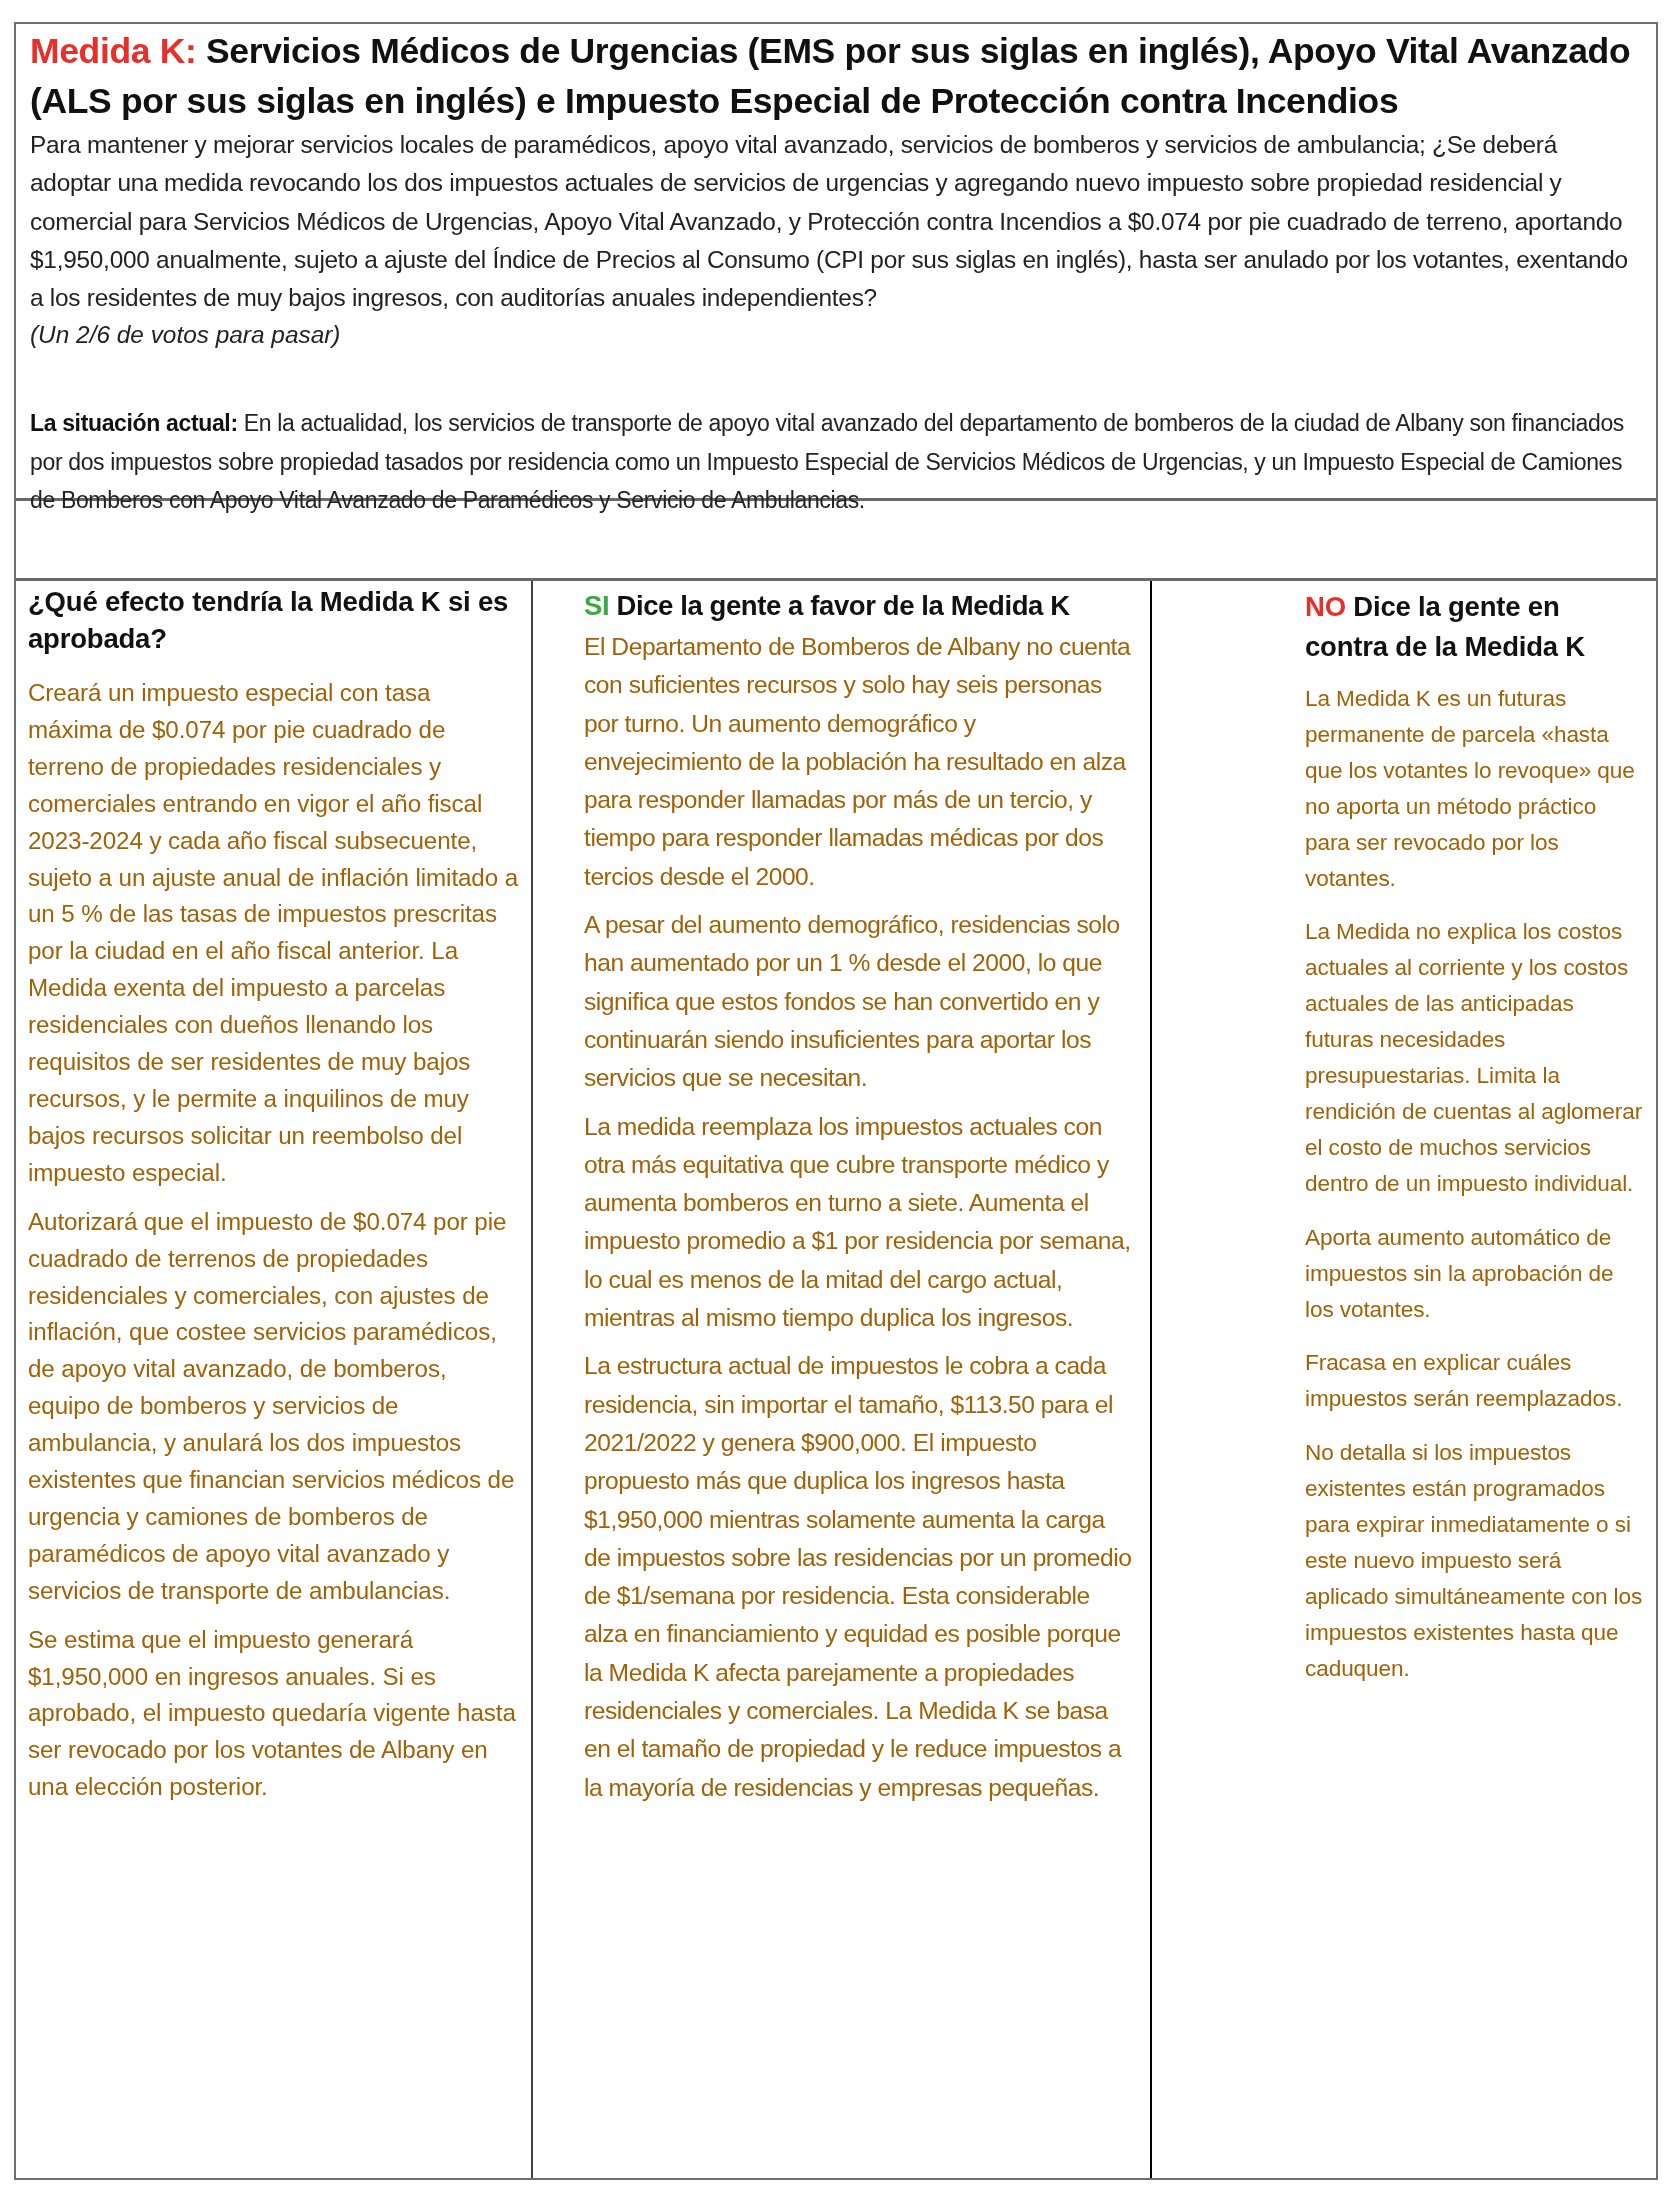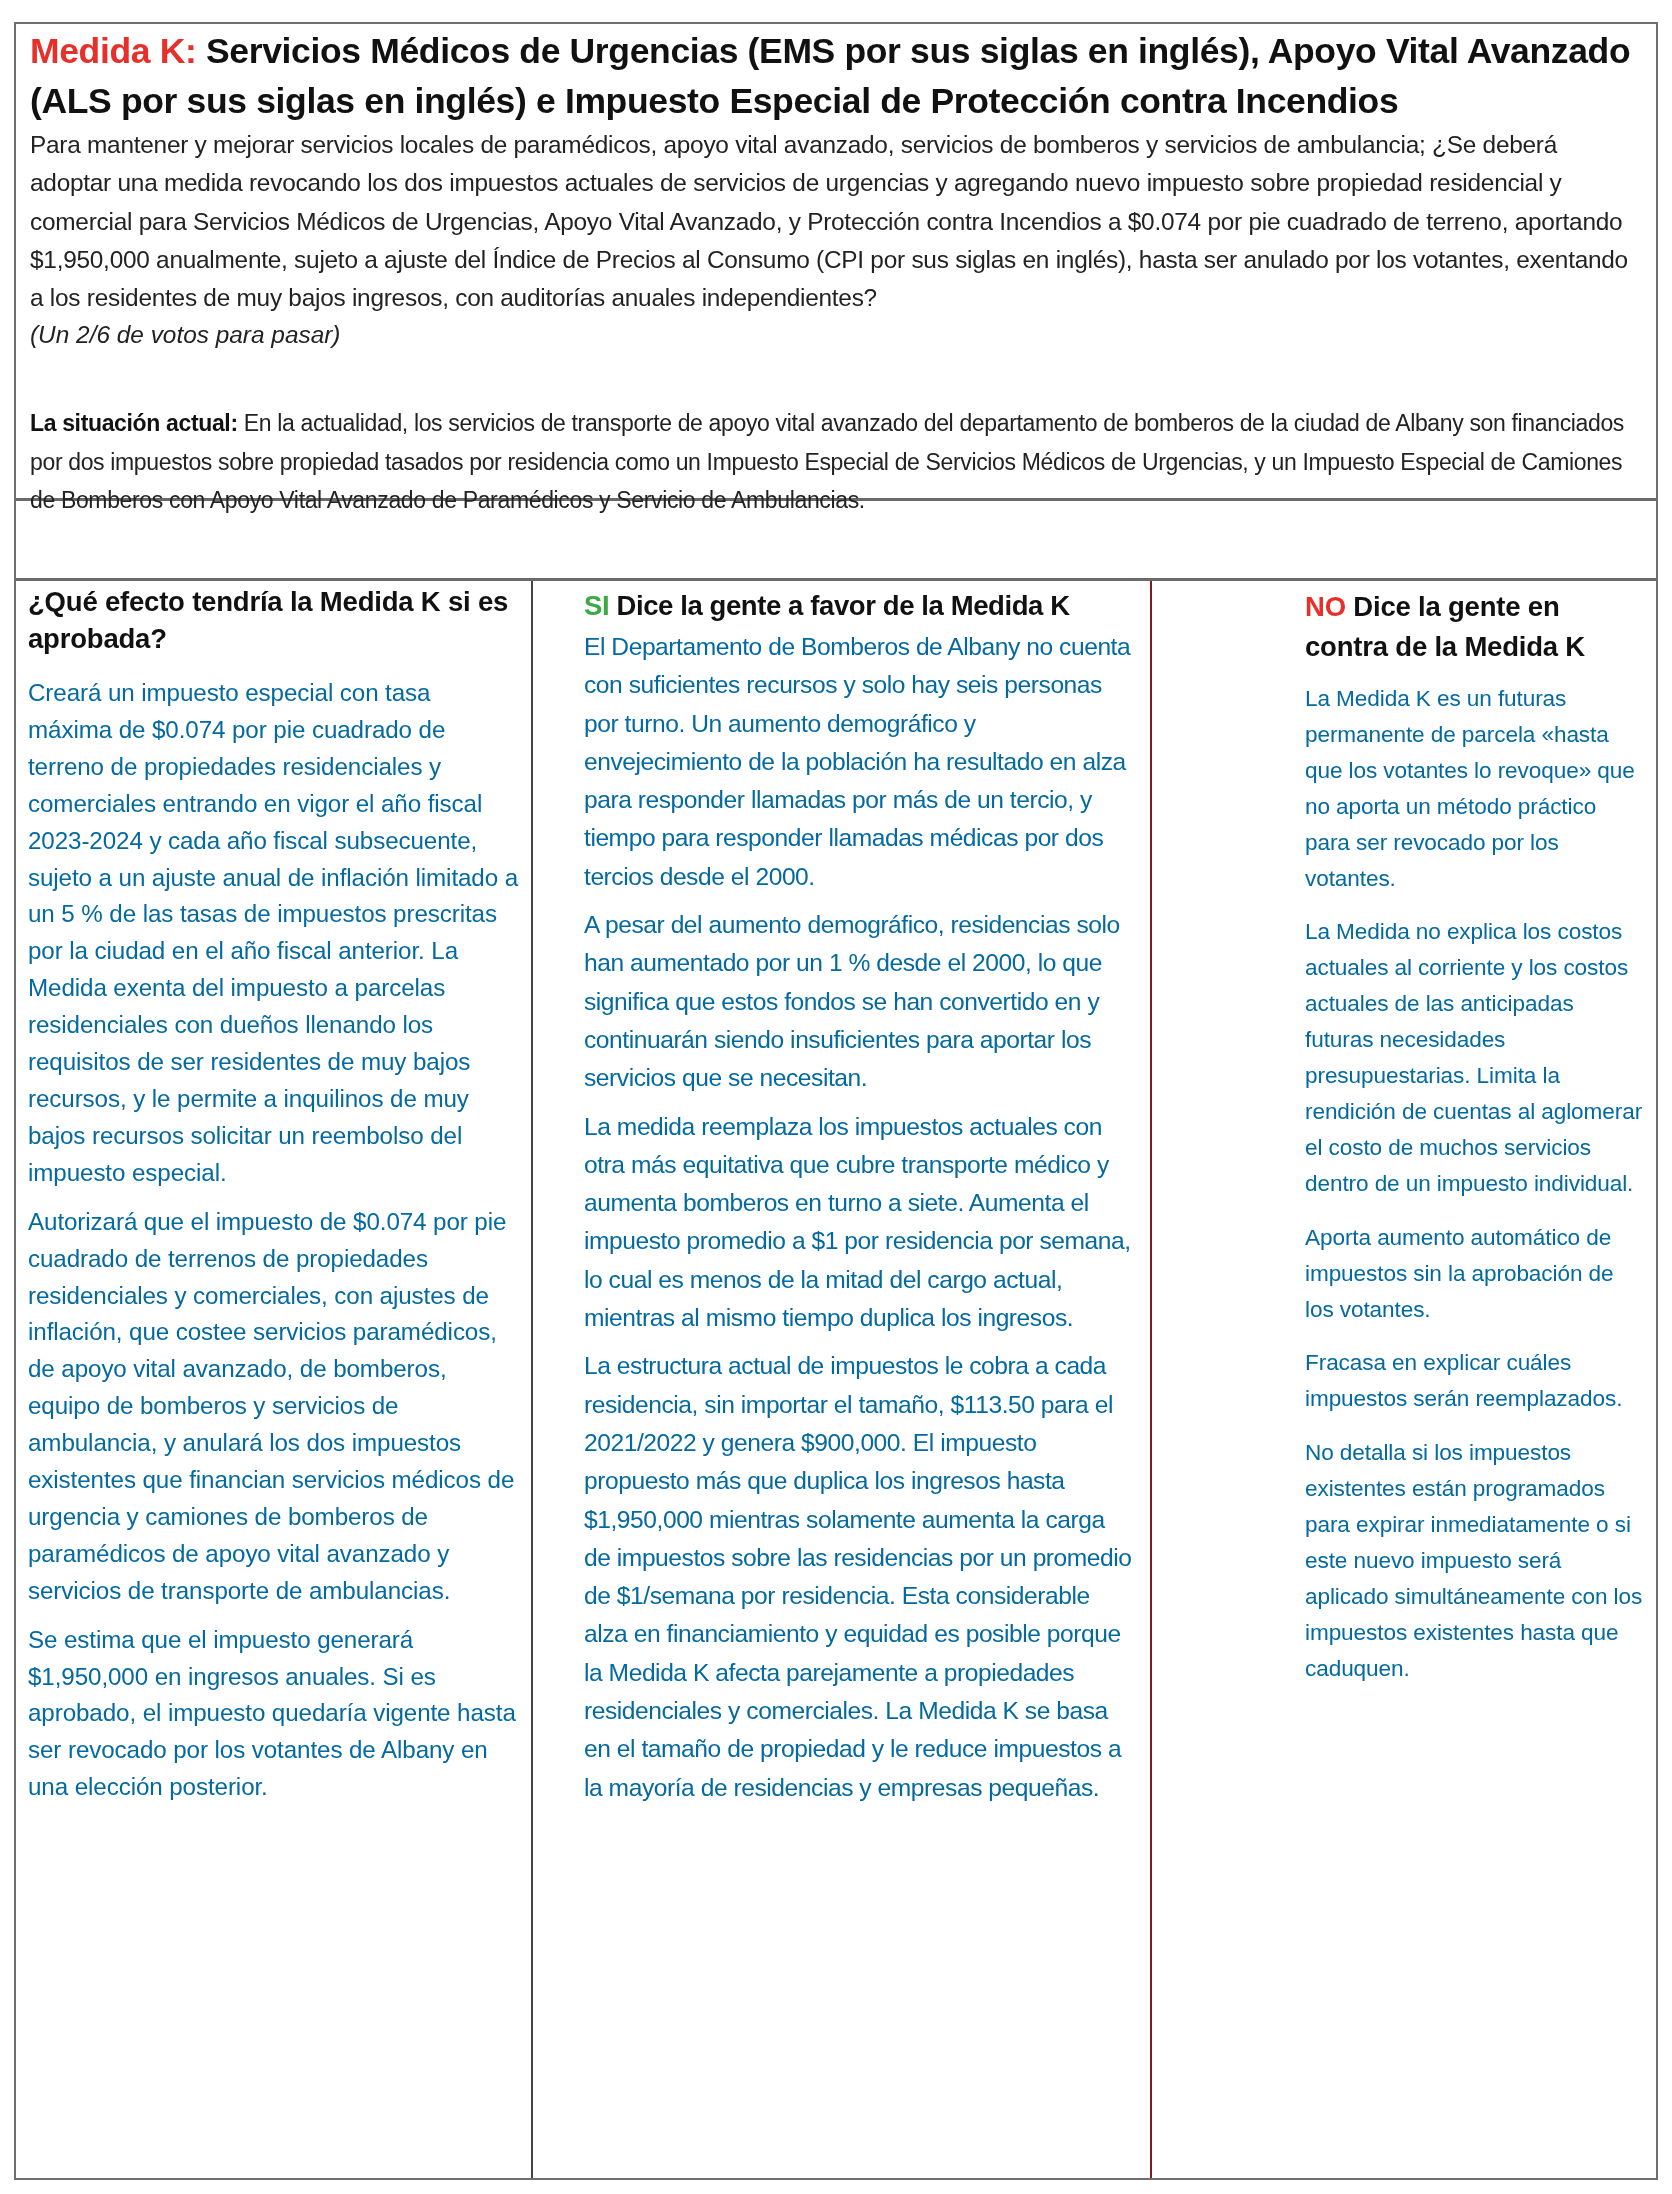--- a/index.html
+++ b/index.html
@@ -16,31 +16,31 @@
   .votes { font-size: 24.4px; line-height: 36px; font-style: italic; color: #222; margin: 0; }
 
   .sec-current { position: absolute; left: 0; top: 374px; width: 100%; height: 183px; box-sizing: border-box;
                  border-bottom: 3px solid #6a6a6a; padding: 6px 14px 0 14px; }
   .current { font-size: 23px; line-height: 38.6px; color: #222; margin: 0; letter-spacing: -0.35px; }
   .current b { color: #111; }
 
   .cols { position: absolute; left: 0; top: 557px; width: 100%; height: 1597px; }
   .col { position: absolute; top: 0; height: 100%; box-sizing: border-box; }
   .col1 { left: 0; width: 517px; border-right: 2px solid #444; padding: 2px 10px 0 12px; }
-  .col2 { left: 556px; width: 580px; border-right: 2px solid #7f1d1d; padding: 6px 14px 0 12px; }
+  .col2 { left: 556px; width: 580px; border-right: 2px solid #000000; padding: 6px 14px 0 12px; }
   .col3 { left: 1275px; width: 365px; padding: 6px 12px 0 14px; }
 
   .h { font-weight: bold; color: #111; margin: 0; }
   .col1 .h { font-size: 27.5px; line-height: 37px; margin-bottom: 18px; letter-spacing: -0.2px; }
   .col2 .h { font-size: 27.5px; line-height: 37px; margin-bottom: 4px; letter-spacing: -0.4px; }
   .col3 .h { font-size: 27.5px; line-height: 40px; margin-bottom: 14px; letter-spacing: -0.2px; }
   .yes { color: #3aaa44; }
   .no { color: #e8302a; }
 
-  .p { margin: 0 0 10px 0; color: #0369a1; }
+  .p { margin: 0 0 10px 0; color: #a16207; }
   .col1 .p { font-size: 24.2px; line-height: 36.9px; letter-spacing: -0.1px; }
   .col1 .p + .p { margin-top: 12px; }
   .col2 .p { font-size: 24.6px; line-height: 38.3px; letter-spacing: -0.45px; margin-bottom: 10px; }
   .col3 .p { font-size: 22.6px; line-height: 35.9px; letter-spacing: -0.1px; margin-bottom: 18px; }
 </style>
 </head>
 <body>
 
 <div class="sheet">
 

